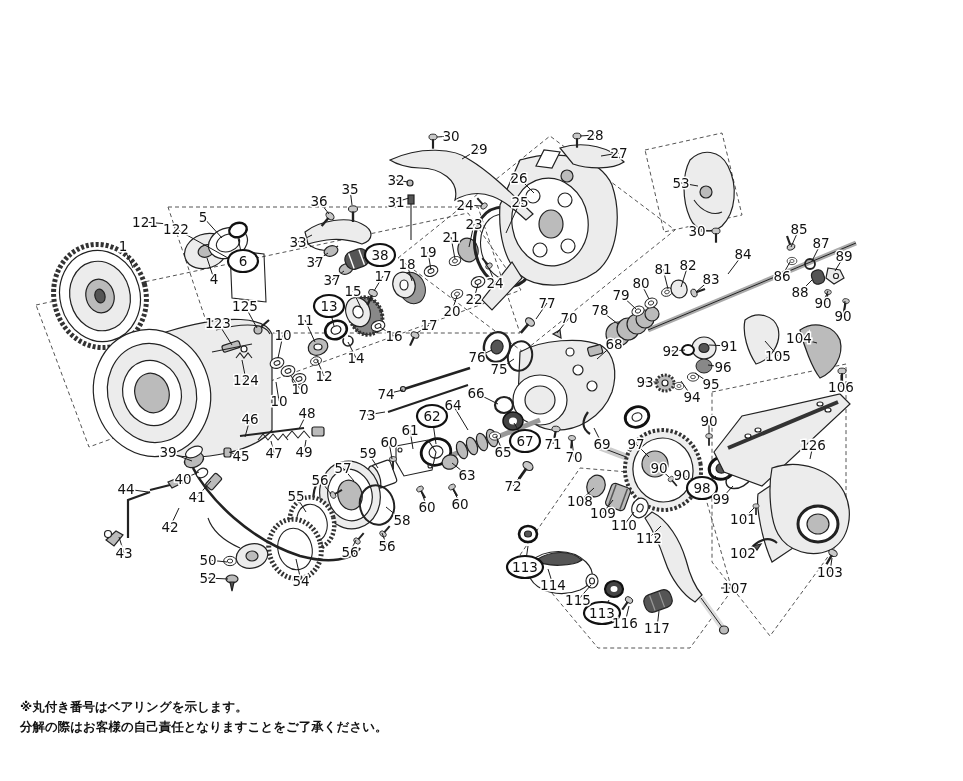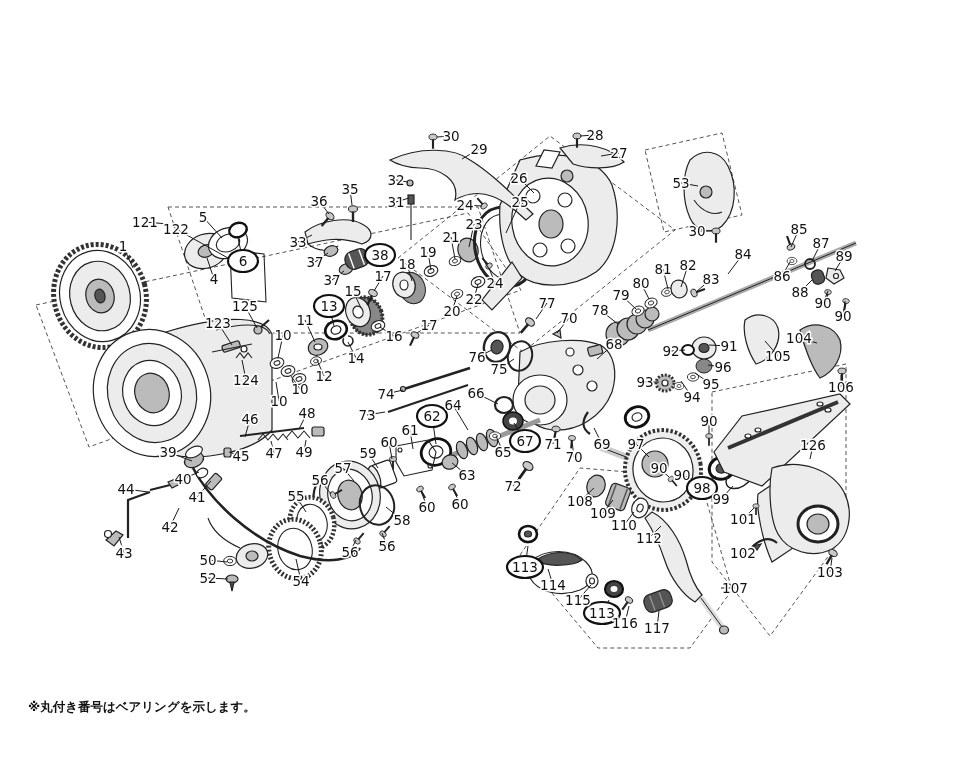--- a/index.html
+++ b/index.html
@@ -1,19 +1,19 @@
 <!DOCTYPE html>
 <html><head>
 <meta charset="utf-8">
 <style>
   html,body{margin:0;padding:0;background:#fff;}
   body{width:963px;height:781px;position:relative;font-family:"DejaVu Sans","Liberation Sans",sans-serif;}
   #stage{position:absolute;left:0;top:0;width:963px;height:781px;background:#fff;overflow:hidden;}
   svg{display:block;}
-  .notes{position:absolute;left:28px;top:697px;color:#111;font-size:12.5px;font-weight:600;line-height:20px;font-family:"DejaVu Sans","Liberation Sans",sans-serif;}
+  .notes{position:absolute;left:20px;top:697px;color:#111;font-size:12.5px;font-weight:600;line-height:20px;font-family:"DejaVu Sans","Liberation Sans",sans-serif;}
   .notes div{white-space:nowrap;}
   .part{stroke:#222;stroke-width:1.2;fill:#fff;}
   .dk{fill:#555;}
   .md{fill:#bbb;}
   .lt{fill:#ececec;}
   .wire{fill:none;stroke:#222;stroke-width:2.2;}
   .thin{fill:none;stroke:#222;stroke-width:1.1;}
   .gbox{fill:none;stroke:#555;stroke-width:1;stroke-dasharray:4 3;}
 </style>
 </head>
@@ -890,14 +890,15 @@
         </g>
         <g>
           <line x1="813" y1="445" x2="810" y2="459" stroke="#1b1b1b" stroke-width="1"></line>
           <text x="813" y="449.8" text-anchor="middle" font-size="13.5" font-family="&quot;DejaVu Sans&quot;,&quot;Liberation Sans&quot;,sans-serif" fill="#111" stroke="#fff" stroke-width="3" paint-order="stroke">126</text>
         </g>
       </g>
   </svg>
 
   <div class="notes">
     <div>※丸付き番号はベアリングを示します。</div>
+    <div>分解の際はお客様の自己責任となりますことをご了承ください。</div>
   </div>
 </div>
 
 </body></html>

